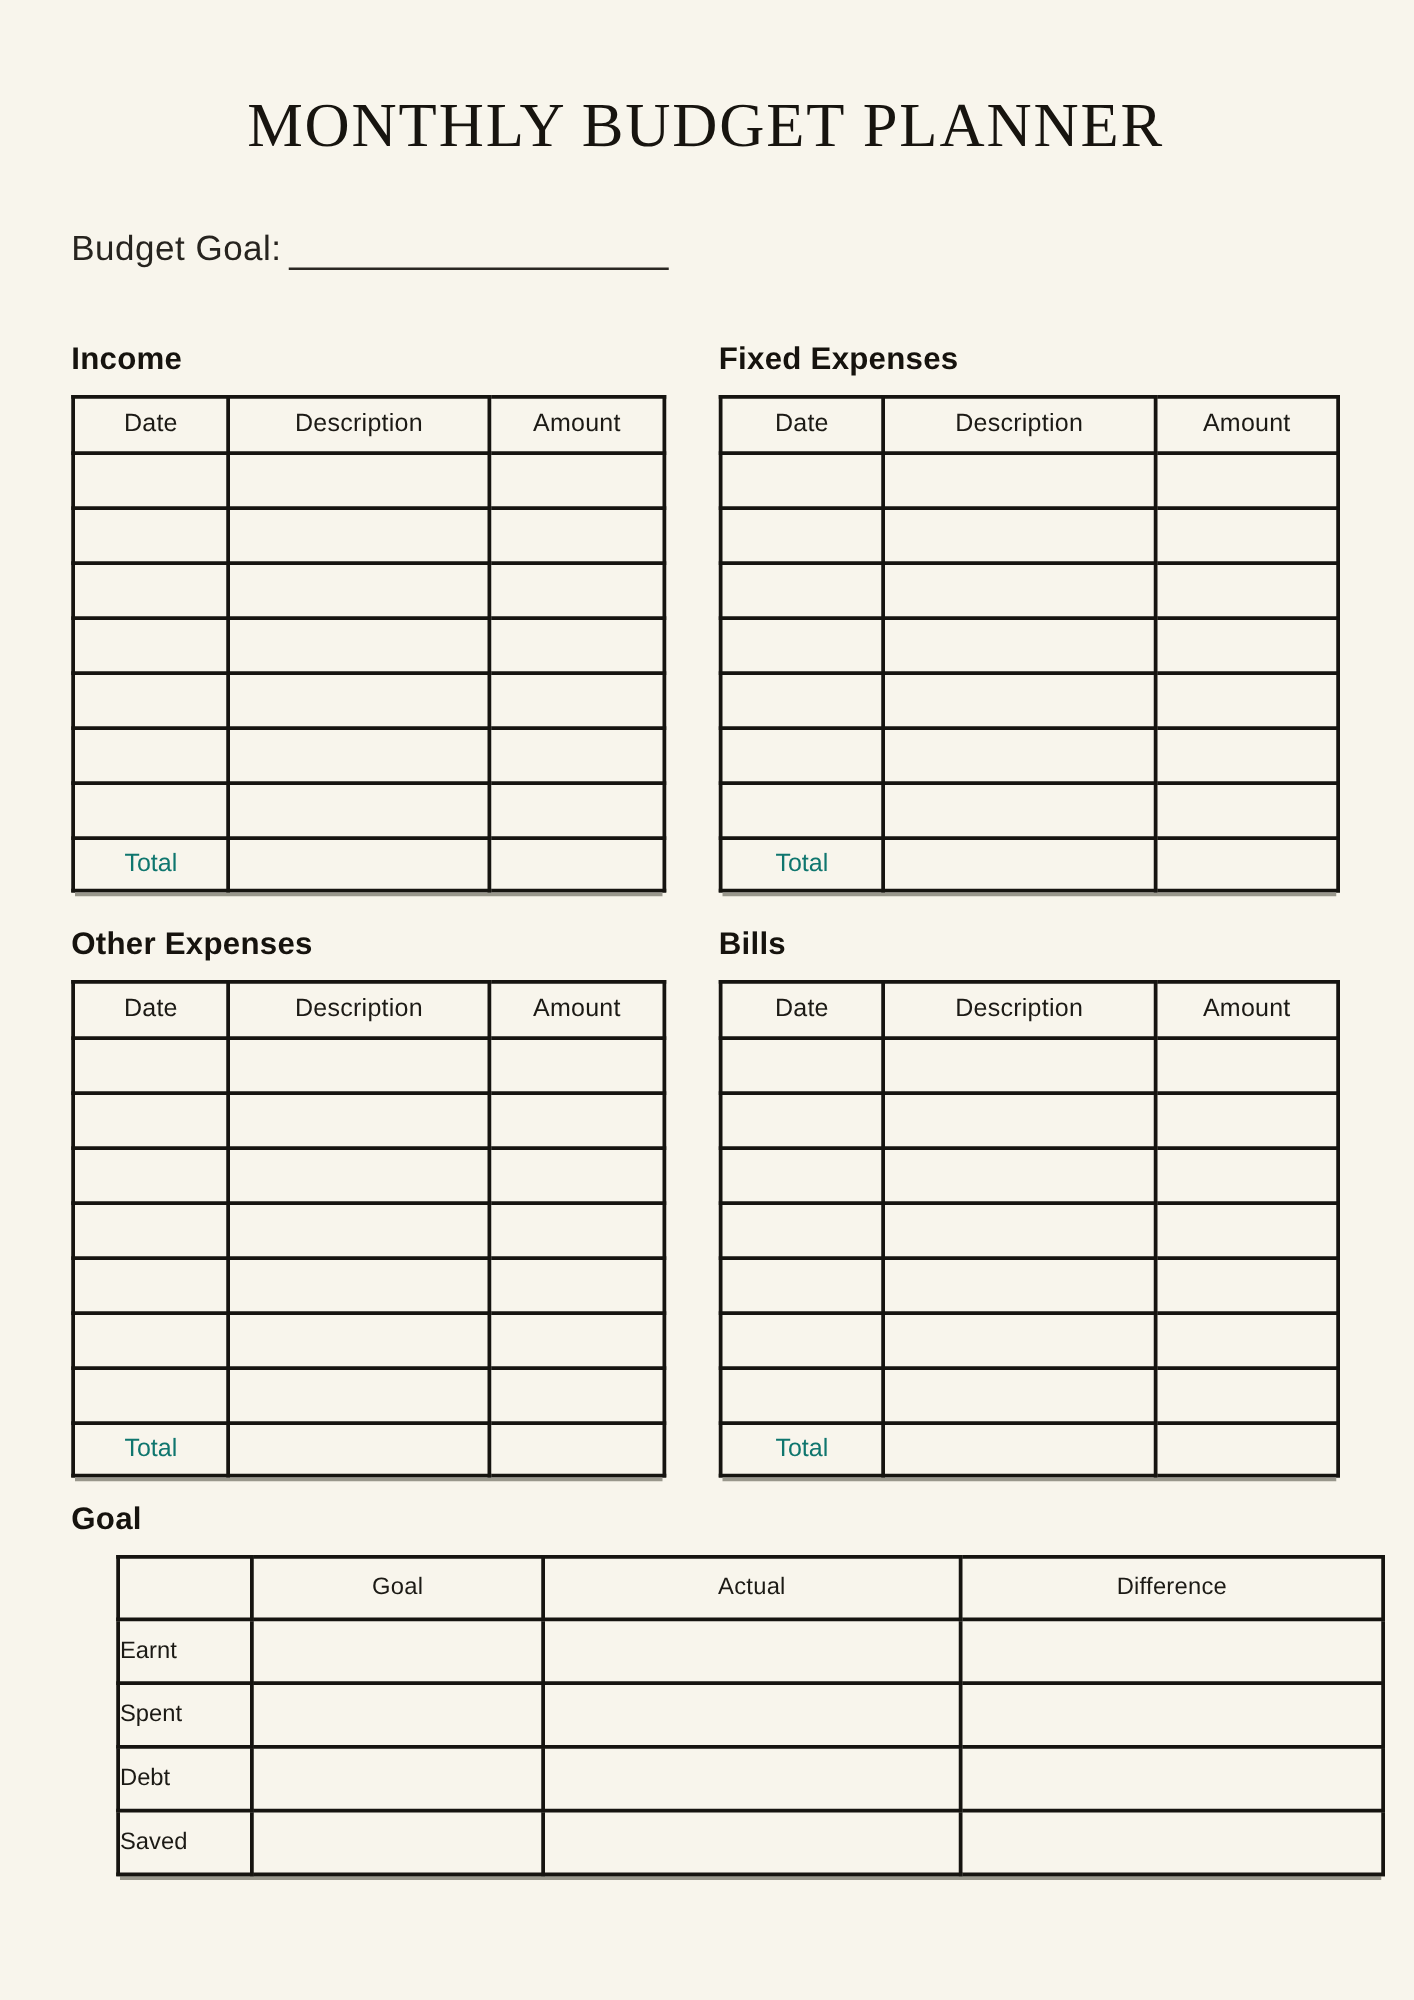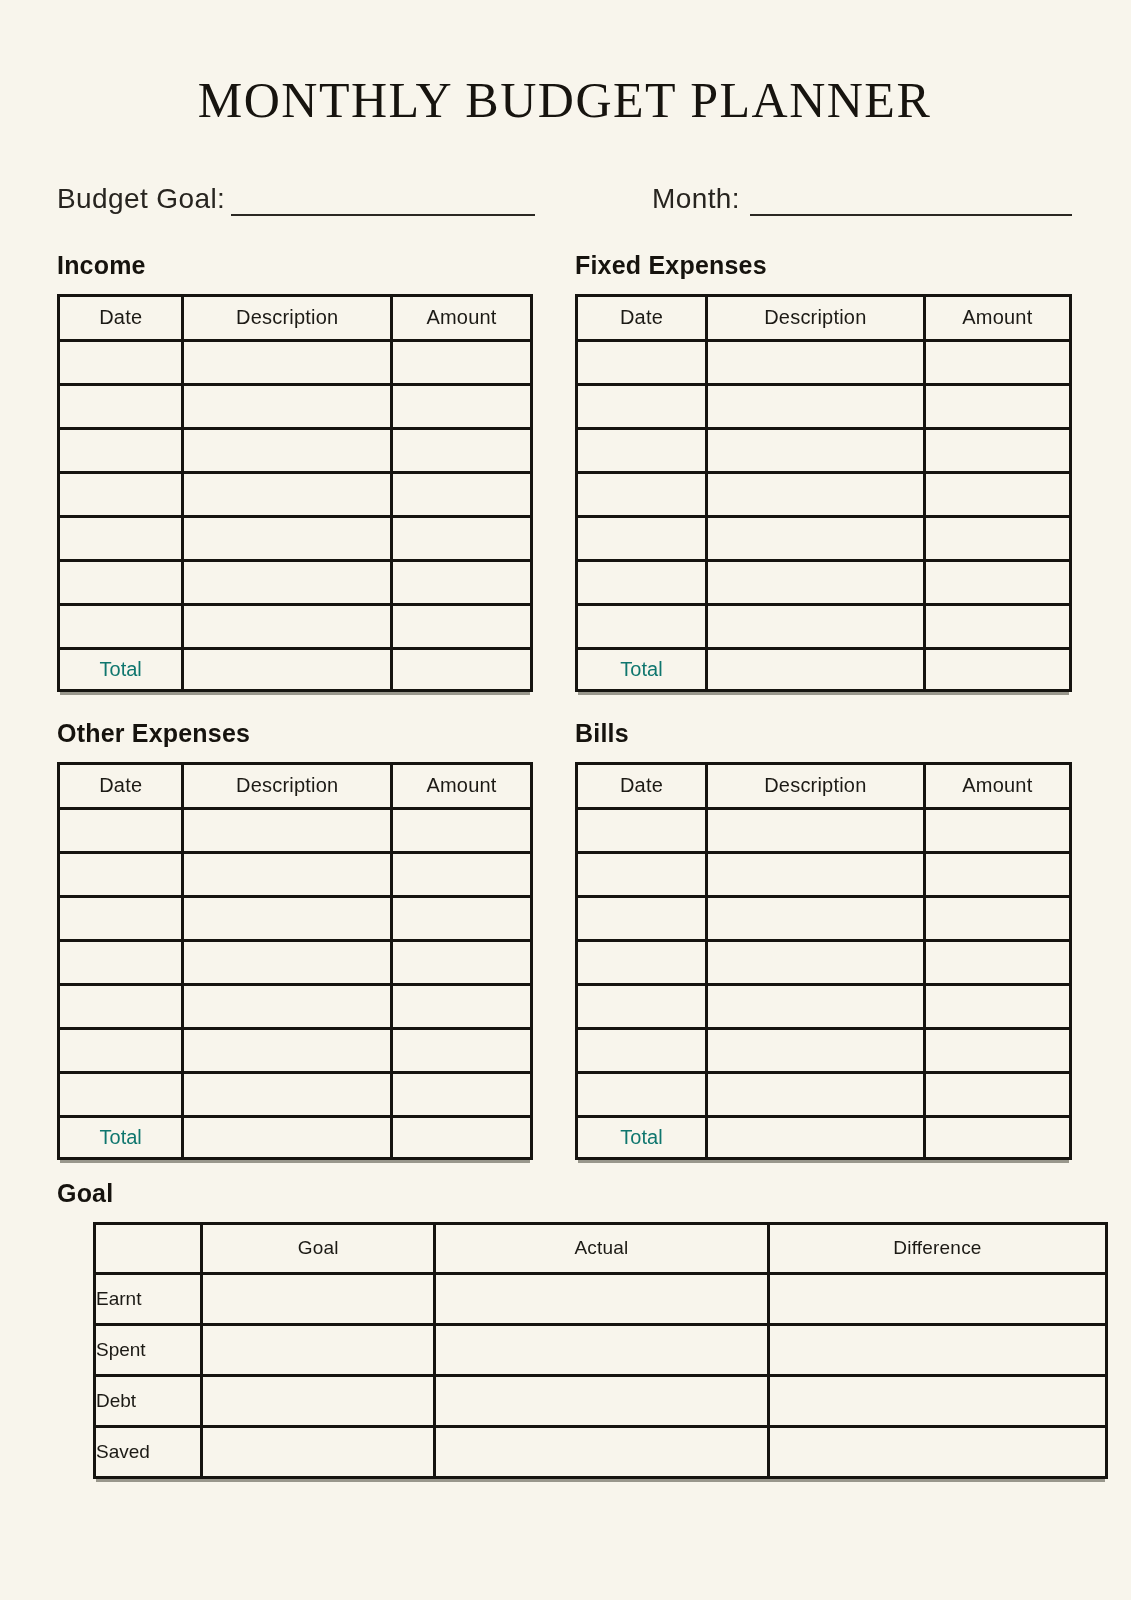--- a/index.html
+++ b/index.html
@@ -34,21 +34,21 @@
   .field-goal .field-line { flex:1; margin-left:6px; }
   .field-month { flex:1; margin-left:117px; }
   .field-month .field-line { flex:1; margin-left:10px; }
 
   
   .tables {
     display:grid;
     grid-template-columns:476px 1fr;
     column-gap:42px;
     row-gap:26px;
-    margin-top:34px;
+    margin-top:56px;
   }
   .section-heading {
     font-size:25px;
     font-weight:bold;
     color:#16130e;
     letter-spacing:.2px;
     margin-bottom:14px;
     line-height:1.2;
   }
   table.budget {
@@ -86,24 +86,20 @@
 </head>
 <body>
 
 <div class="page">
 
   <h1 class="title">MONTHLY BUDGET PLANNER</h1>
 
   <div class="fields">
     <div class="field field-goal">
       <span class="field-label">Budget Goal:</span>
-      <span class="field-line"></span>
-    </div>
-    <div class="field field-month">
-      <span class="field-label">Month:</span>
       <span class="field-line"></span>
     </div>
   </div>
 
   <div class="tables">
 
     <div class="section">
       <div class="section-heading">Income</div>
       <table class="budget">
         <colgroup>

